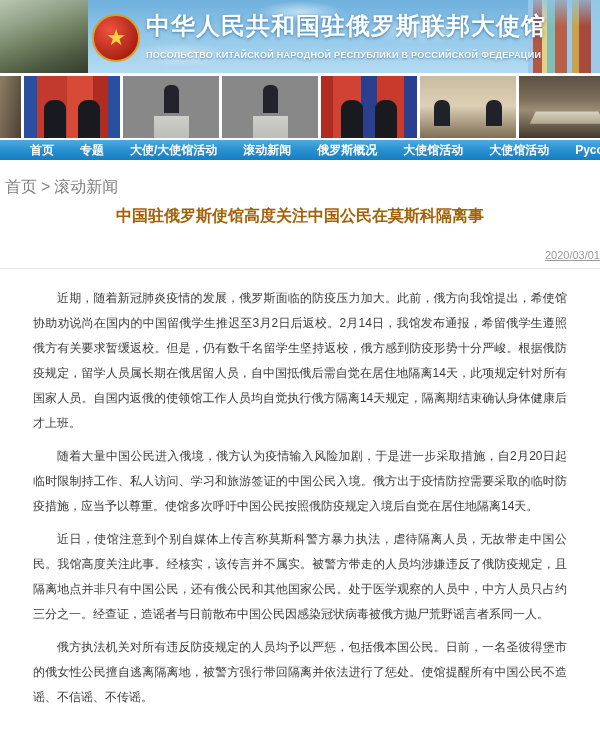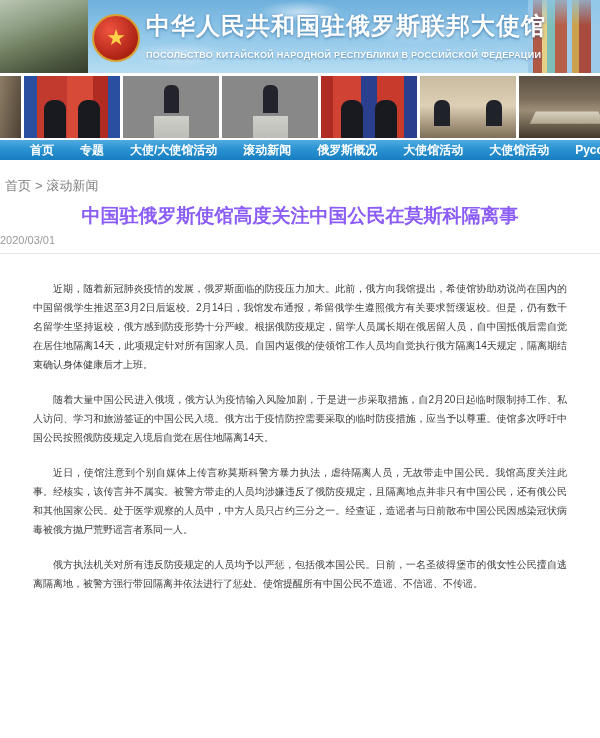--- a/index.html
+++ b/index.html
@@ -83,29 +83,29 @@
   .nav{
     height:20px;display:flex;align-items:center;
     background:linear-gradient(180deg,#4fabe0 0%,#2b93d2 45%,#177dc0 100%);
     padding:0 18px 0 30px;gap:26px;
   }
   .nav a{
     color:#fff;font-size:12px;font-weight:bold;text-decoration:none;white-space:nowrap;cursor:pointer;
   }
   .nav .lang{margin-left:auto;}
   
-  .breadcrumb{padding:17px 0 0 5px;font-size:13px;color:#808080;}
+  .breadcrumb{padding:17px 0 0 5px;font-size:16px;color:#808080;}
   .breadcrumb a{color:#808080;text-decoration:none;cursor:pointer;}
   .breadcrumb .sep{margin:0 4px;}
-  .article-title{margin-top:8px;text-align:center;font-size:19px;font-weight:bold;color:#8b5cf6;}
-  .article-date{margin-top:5px;text-align:left;font-size:11px;color:#9a9a9a;}
+  .article-title{margin-top:8px;text-align:center;font-size:16px;font-weight:bold;color:#a16207;}
+  .article-date{margin-top:22px;text-align:right;font-size:11px;color:#9a9a9a;text-decoration:underline;}
   .divider{height:1px;background:#e2e8ed;margin-top:7px;}
   .article-body{padding:9px 33px 0 33px;}
   .para{
-    margin:16px 0 6px;font-size:10px;line-height:19px;color:#3c3c3c;
+    margin:8px 0 6px;font-size:12px;line-height:25px;color:#3c3c3c;
     text-align:justify;text-indent:2em;
   }
 </style>
 </head>
 <body>
 
 <div class="banner">
   <div class="clouds"></div>
   <div class="greatwall"></div>
   <div class="cathedral"></div>

